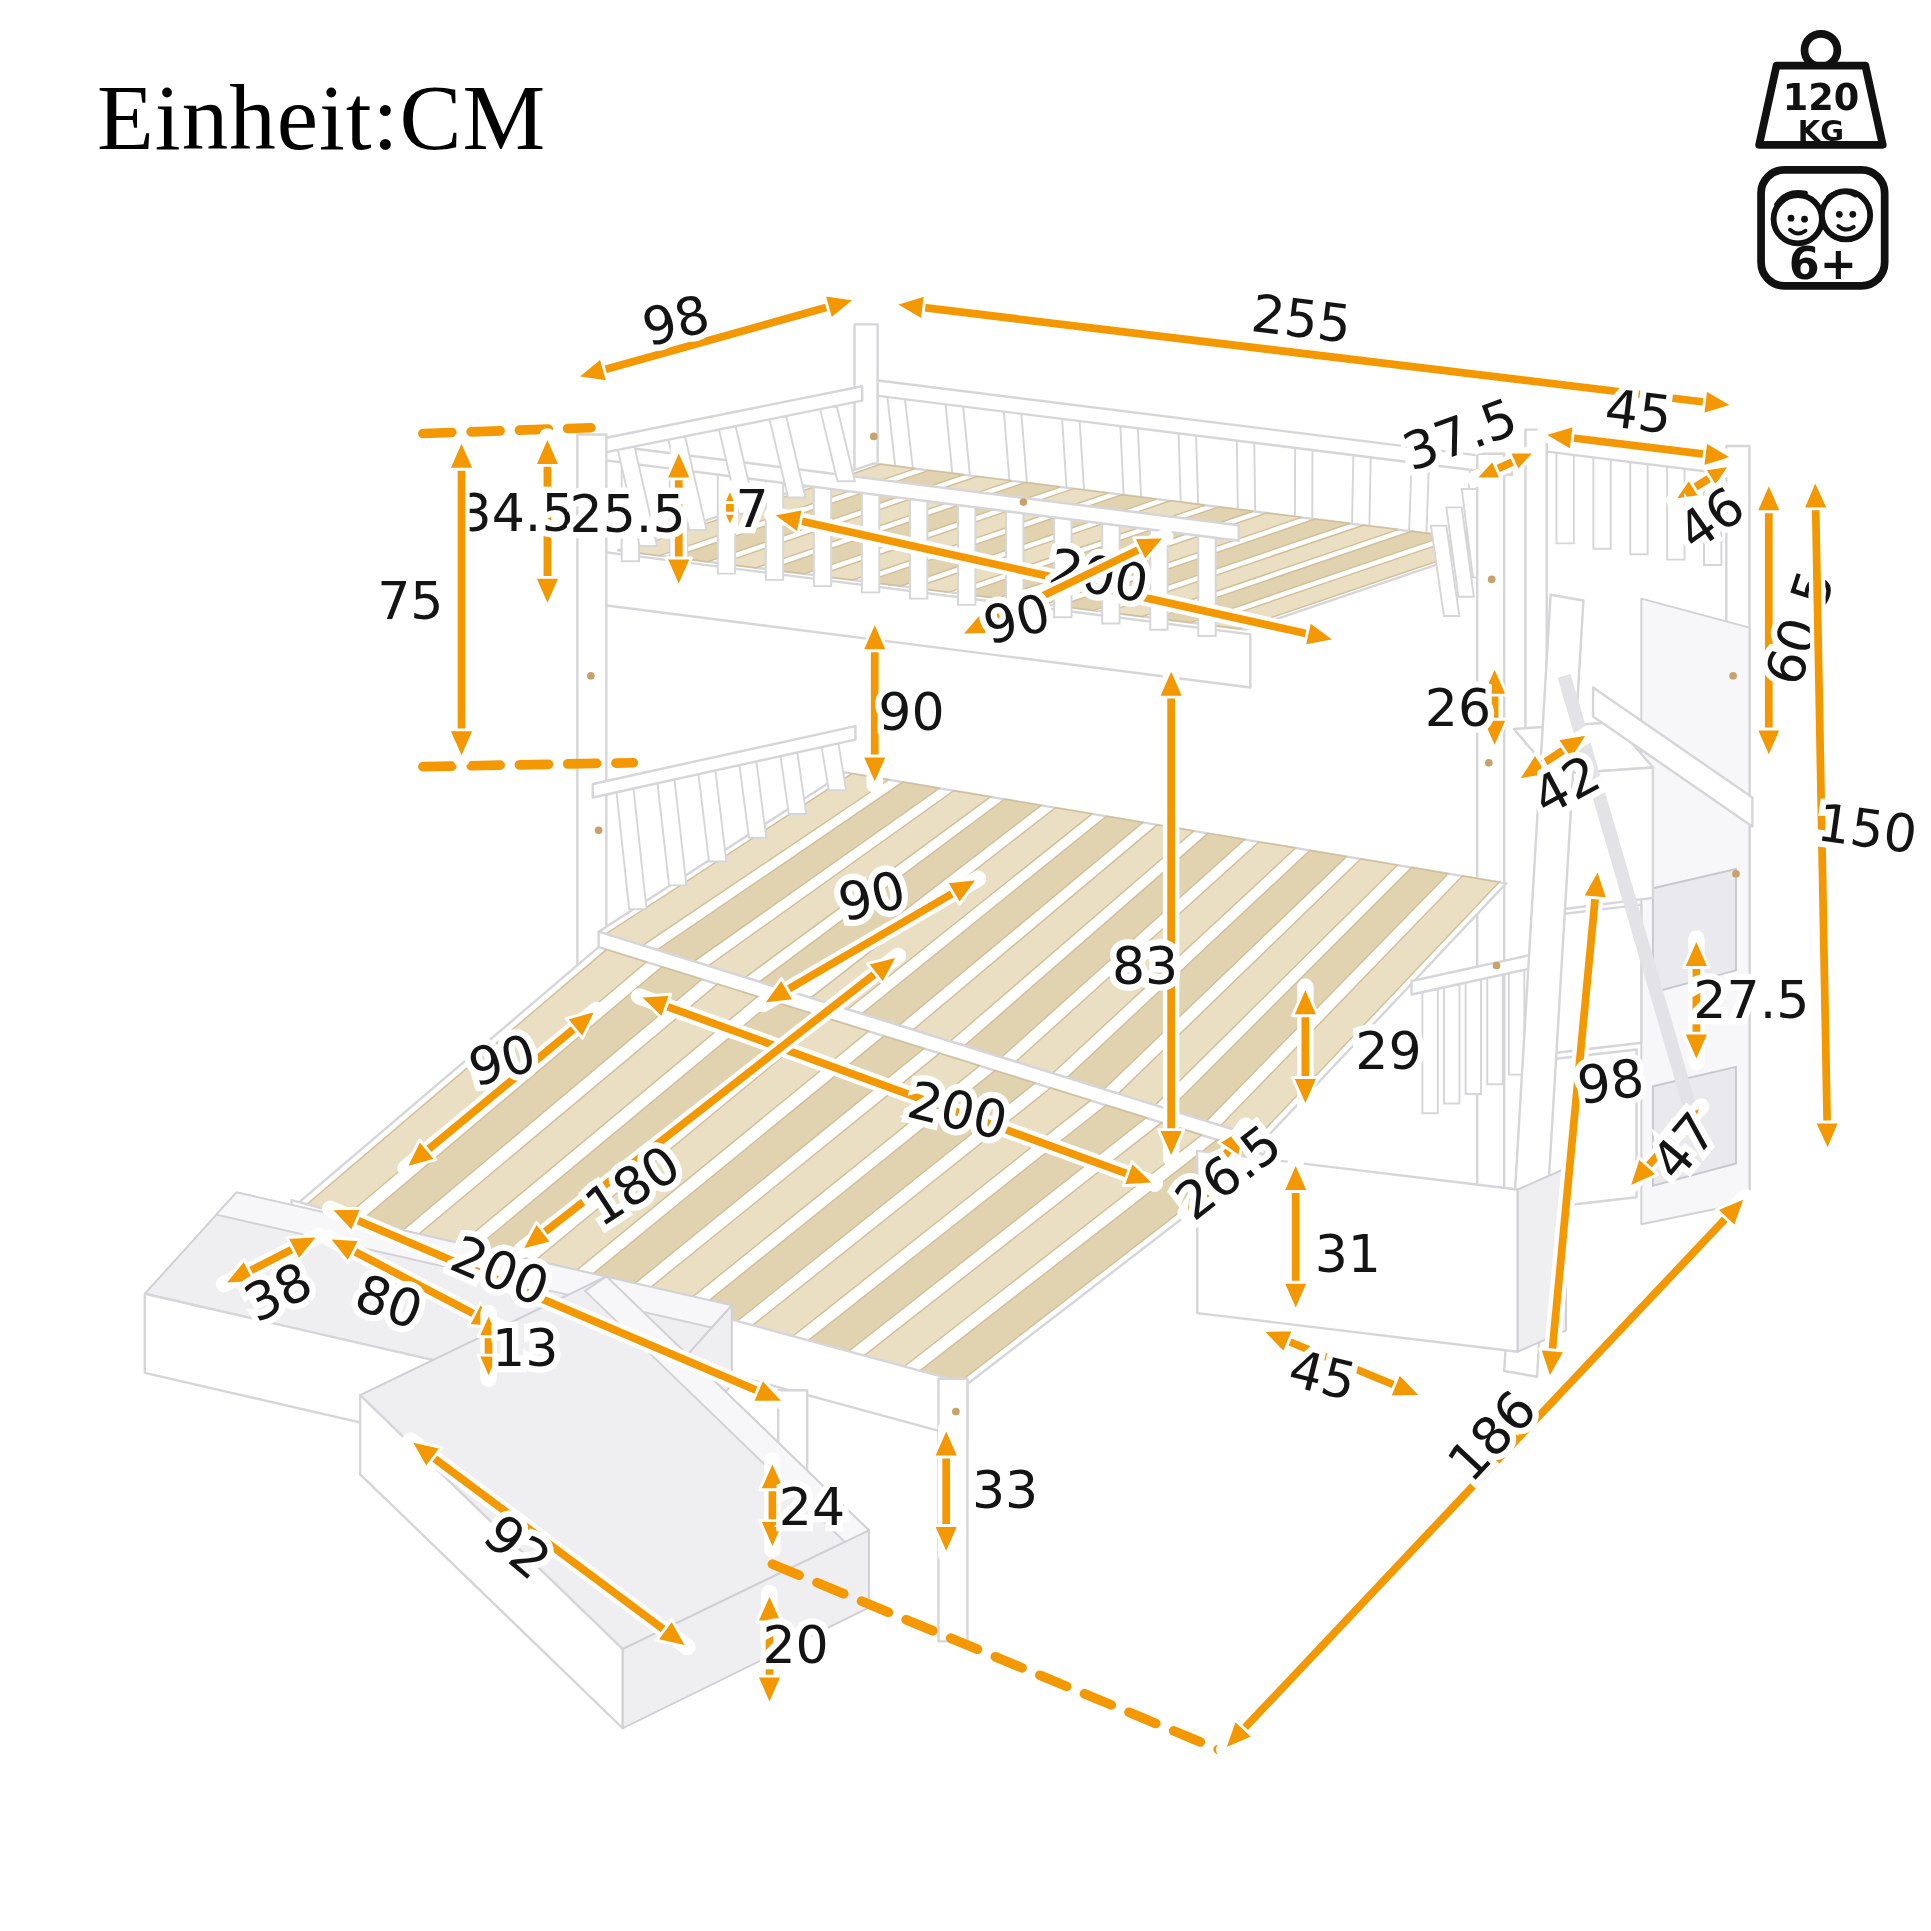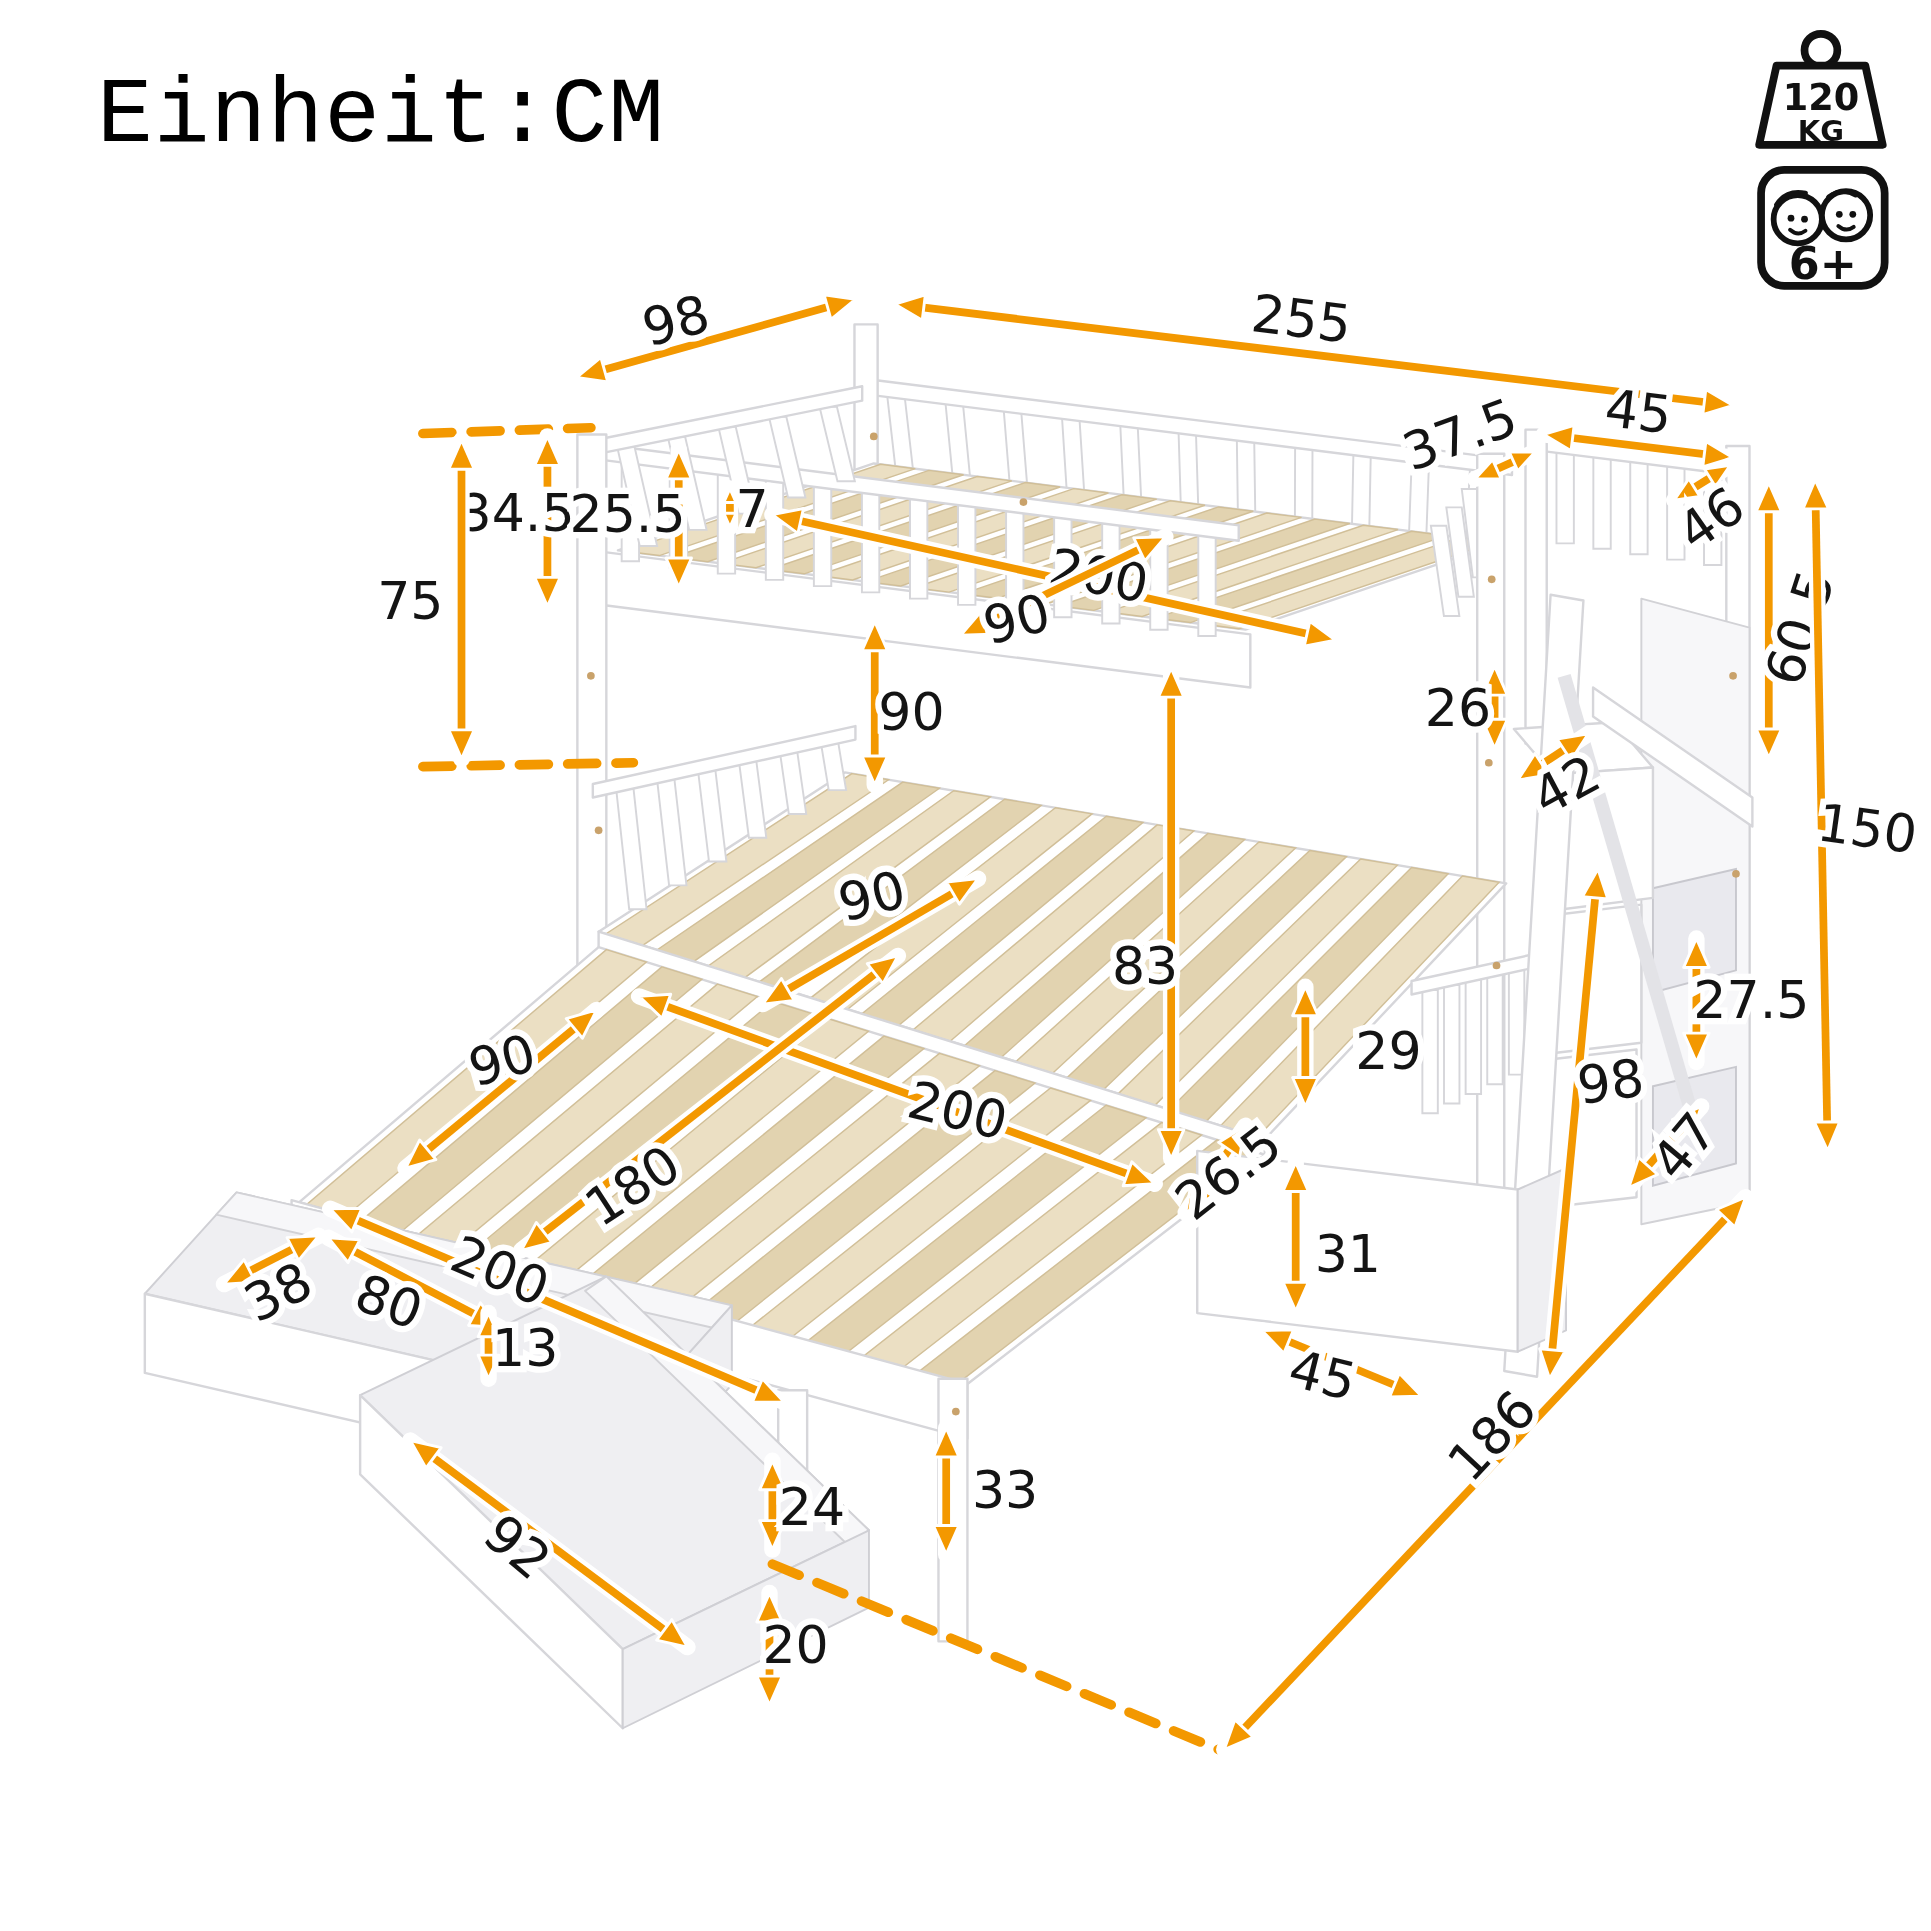--- a/index.html
+++ b/index.html
@@ -1,18 +1,18 @@
 <!DOCTYPE html>
 <html><head>
 <meta charset="utf-8">
 <style>
   html,body{margin:0;padding:0;background:#fff;}
   body{width:1931px;height:1931px;font-family:"Liberation Sans",sans-serif;}
   #wrap{position:relative;width:1931px;height:1931px;overflow:hidden;background:#fff;}
-  #title{position:absolute;left:97px;top:64px;font-size:93px;color:#000;letter-spacing:1px;font-family:Liberation Mono, monospace;}
+  #title{position:absolute;left:97px;top:64px;font-size:93px;color:#000;letter-spacing:1px;font-family:Liberation Serif, serif;}
   svg{position:absolute;left:0;top:0;}
   .w{fill:#ffffff;stroke:#d6d6da;stroke-width:2.5;stroke-linejoin:round;}
   .w2{fill:#f7f7f9;stroke:#d2d2d6;stroke-width:2;stroke-linejoin:round;}
   .w3{fill:#efeff2;stroke:#cfcfd4;stroke-width:2;stroke-linejoin:round;}
   .cub{fill:#e9e9ee;stroke:#c8c8ce;stroke-width:2;}
   .dash{fill:none;stroke:#F39800;stroke-width:10;stroke-dasharray:30 20;stroke-linecap:round;}
   .halo{stroke:#ffffff;stroke-width:17;fill:none;stroke-linecap:round;}
   .shaft{stroke:#F39800;stroke-width:8;fill:none;}
   .head{fill:#F39800;stroke:#ffffff;stroke-width:3;stroke-linejoin:round;}
   .dlabel{font-family:"DejaVu Sans",sans-serif;font-size:54px;fill:#141414;stroke:#ffffff;stroke-width:13px;paint-order:stroke;text-anchor:middle;}

